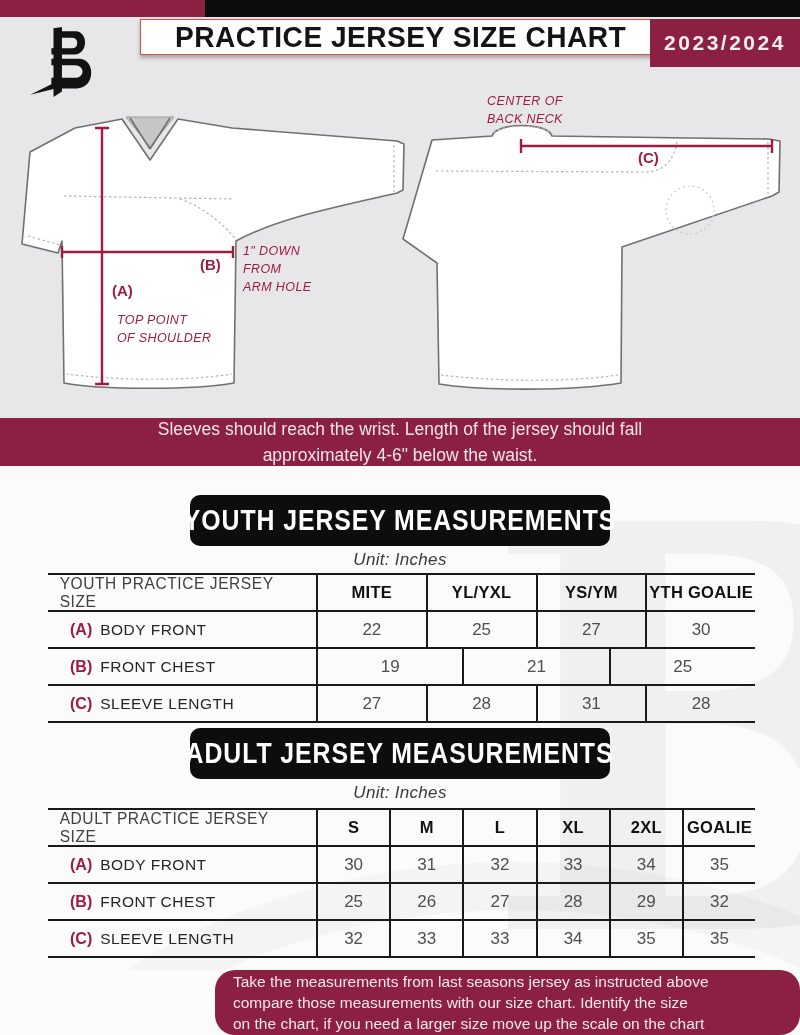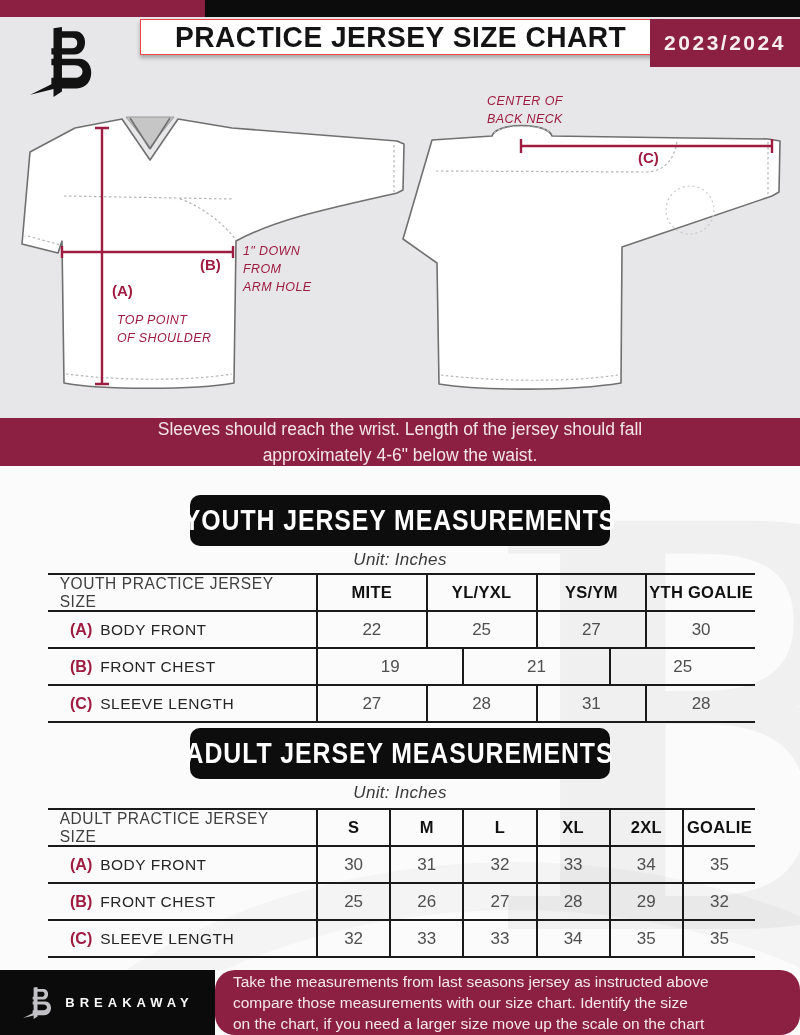--- a/index.html
+++ b/index.html
@@ -219,25 +219,17 @@
           <div class="t-cell t-val t-value">32</div>
           <div class="t-cell t-val t-value">33</div>
           <div class="t-cell t-val t-value">33</div>
           <div class="t-cell t-val t-value">34</div>
           <div class="t-cell t-val t-value">35</div>
           <div class="t-cell t-val t-value">35</div>
         </div>
       </div>
   </div>
 
-  <div class="footer-black">
-    <svg viewBox="0 0 70 70" width="34" height="34">
-      <path fill="#c2c2c6" d="M26 3 L34 2 L34 63 L26 68 Z"></path>
-      <path fill="#c2c2c6" d="M30 6 L47 6 C59 6 59 28 46 28 L24 28 L24 22 L44 22 C50 22 50 12 44 12 L30 12 Z"></path>
-      <path fill="#c2c2c6" d="M24 32 L50 32 C66 32 66 60 48 60 L28 60 L4 66 L24 56 L24 50 L46 50 C56 50 56 38 46 38 L24 38 Z"></path>
-    </svg>
-    <span class="brand">BREAKAWAY</span>
-  </div>
   <div class="footer-maroon">Take the measurements from last seasons jersey as instructed above
 compare those measurements  with our size chart. Identify the size
 on the chart, if you need a larger size move up the scale on the chart</div>
 
 </div>
 
 </body></html>

